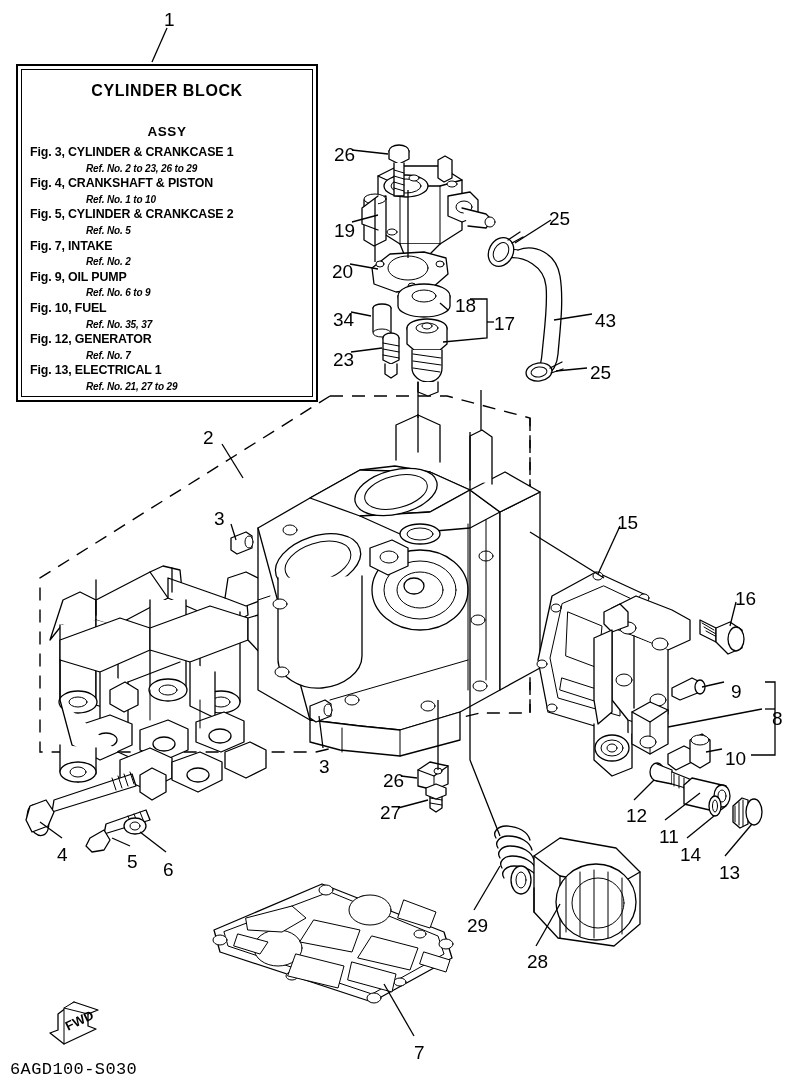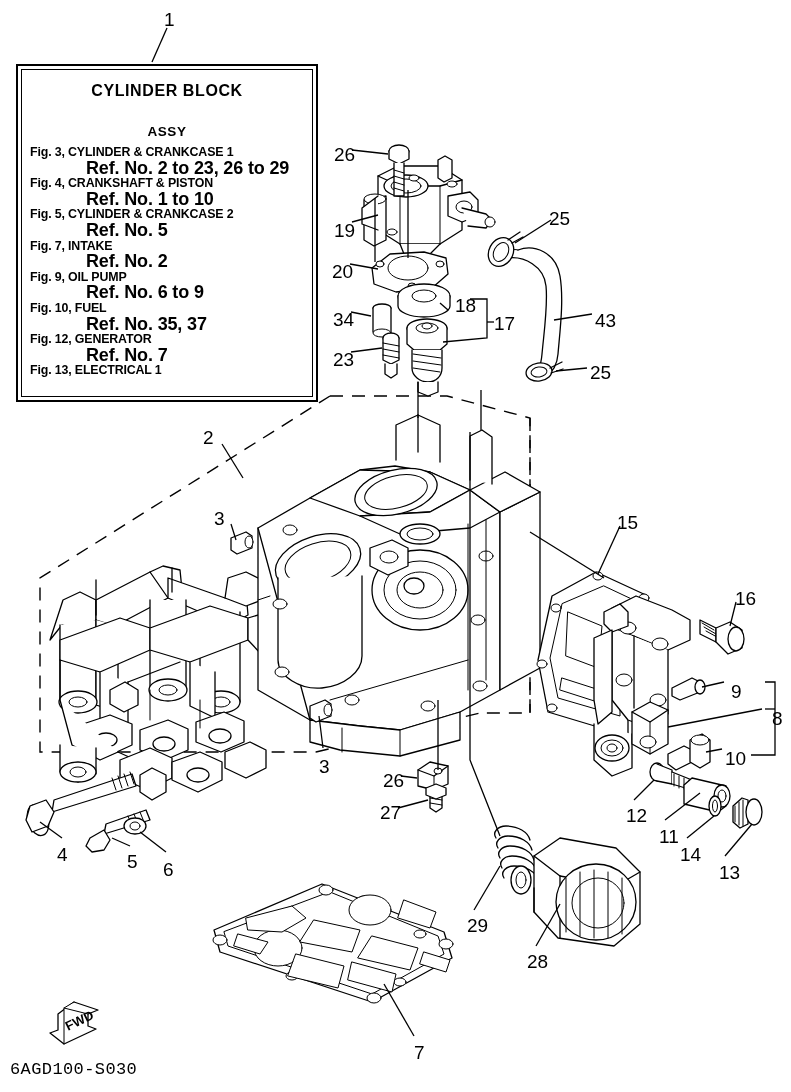--- a/index.html
+++ b/index.html
@@ -12,22 +12,22 @@
   #legend{position:absolute;left:16px;top:64px;width:302px;height:338px;
           border:2px solid #000;background:#fff;box-sizing:border-box;}
   #legend .inner{position:absolute;left:3px;top:3px;right:3px;bottom:3px;
           border:1px solid #000;box-sizing:border-box;padding:9px 6px 0 6px;}
   .lg-title{text-align:center;font-weight:bold;font-size:16px;
             letter-spacing:.6px;margin-top:3px;}
   .lg-assy{text-align:center;font-weight:bold;font-size:13.5px;
            letter-spacing:.6px;margin-top:24px;margin-bottom:6px;}
   .lg-fig{font-weight:bold;font-size:12.4px;letter-spacing:-0.15px;
           margin-left:2px;line-height:15.6px;white-space:nowrap;}
-  .lg-ref{font-weight:bold;font-size:18px;letter-spacing:-0.15px;
-          padding-left:58px;line-height:15.6px;white-space:nowrap;}
+  .lg-ref{font-weight:bold;font-size:10px;letter-spacing:-0.15px;
+          padding-left:58px;line-height:15.6px;white-space:nowrap;font-style:italic;}
 
   
   .num{position:absolute;font-size:19px;font-weight:500;line-height:1;
        font-family:"Liberation Sans",sans-serif;color:#000;white-space:nowrap;}
 
   
   #code{position:absolute;left:10px;top:1060px;font-size:17px;
         letter-spacing:.4px;font-family:Liberation Mono, monospace;}
 
   
@@ -59,20 +59,21 @@
       <div class="lg-ref">Ref. No. 5</div>
       <div class="lg-fig">Fig. 7, INTAKE</div>
       <div class="lg-ref">Ref. No. 2</div>
       <div class="lg-fig">Fig. 9, OIL PUMP</div>
       <div class="lg-ref">Ref. No. 6 to 9</div>
       <div class="lg-fig">Fig. 10, FUEL</div>
       <div class="lg-ref">Ref. No. 35, 37</div>
       <div class="lg-fig">Fig. 12, GENERATOR</div>
       <div class="lg-ref">Ref. No. 7</div>
       <div class="lg-fig">Fig. 13, ELECTRICAL 1</div>
+      <div class="lg-ref">Ref. No. 21, 27 to 29</div>
     </div>
   </div>
 
   <svg width="791" height="1092" style="position:absolute;left:0;top:0;">
 
     <path class="leader" d="M167,28 L152,62"></path>
 
     <g>
       <path class="dash" d="M330,396 L447,396 L530,418 L530,713 L480,713"></path>
       <path class="dash" d="M330,396 L40,578 L40,752 L316,752"></path>

